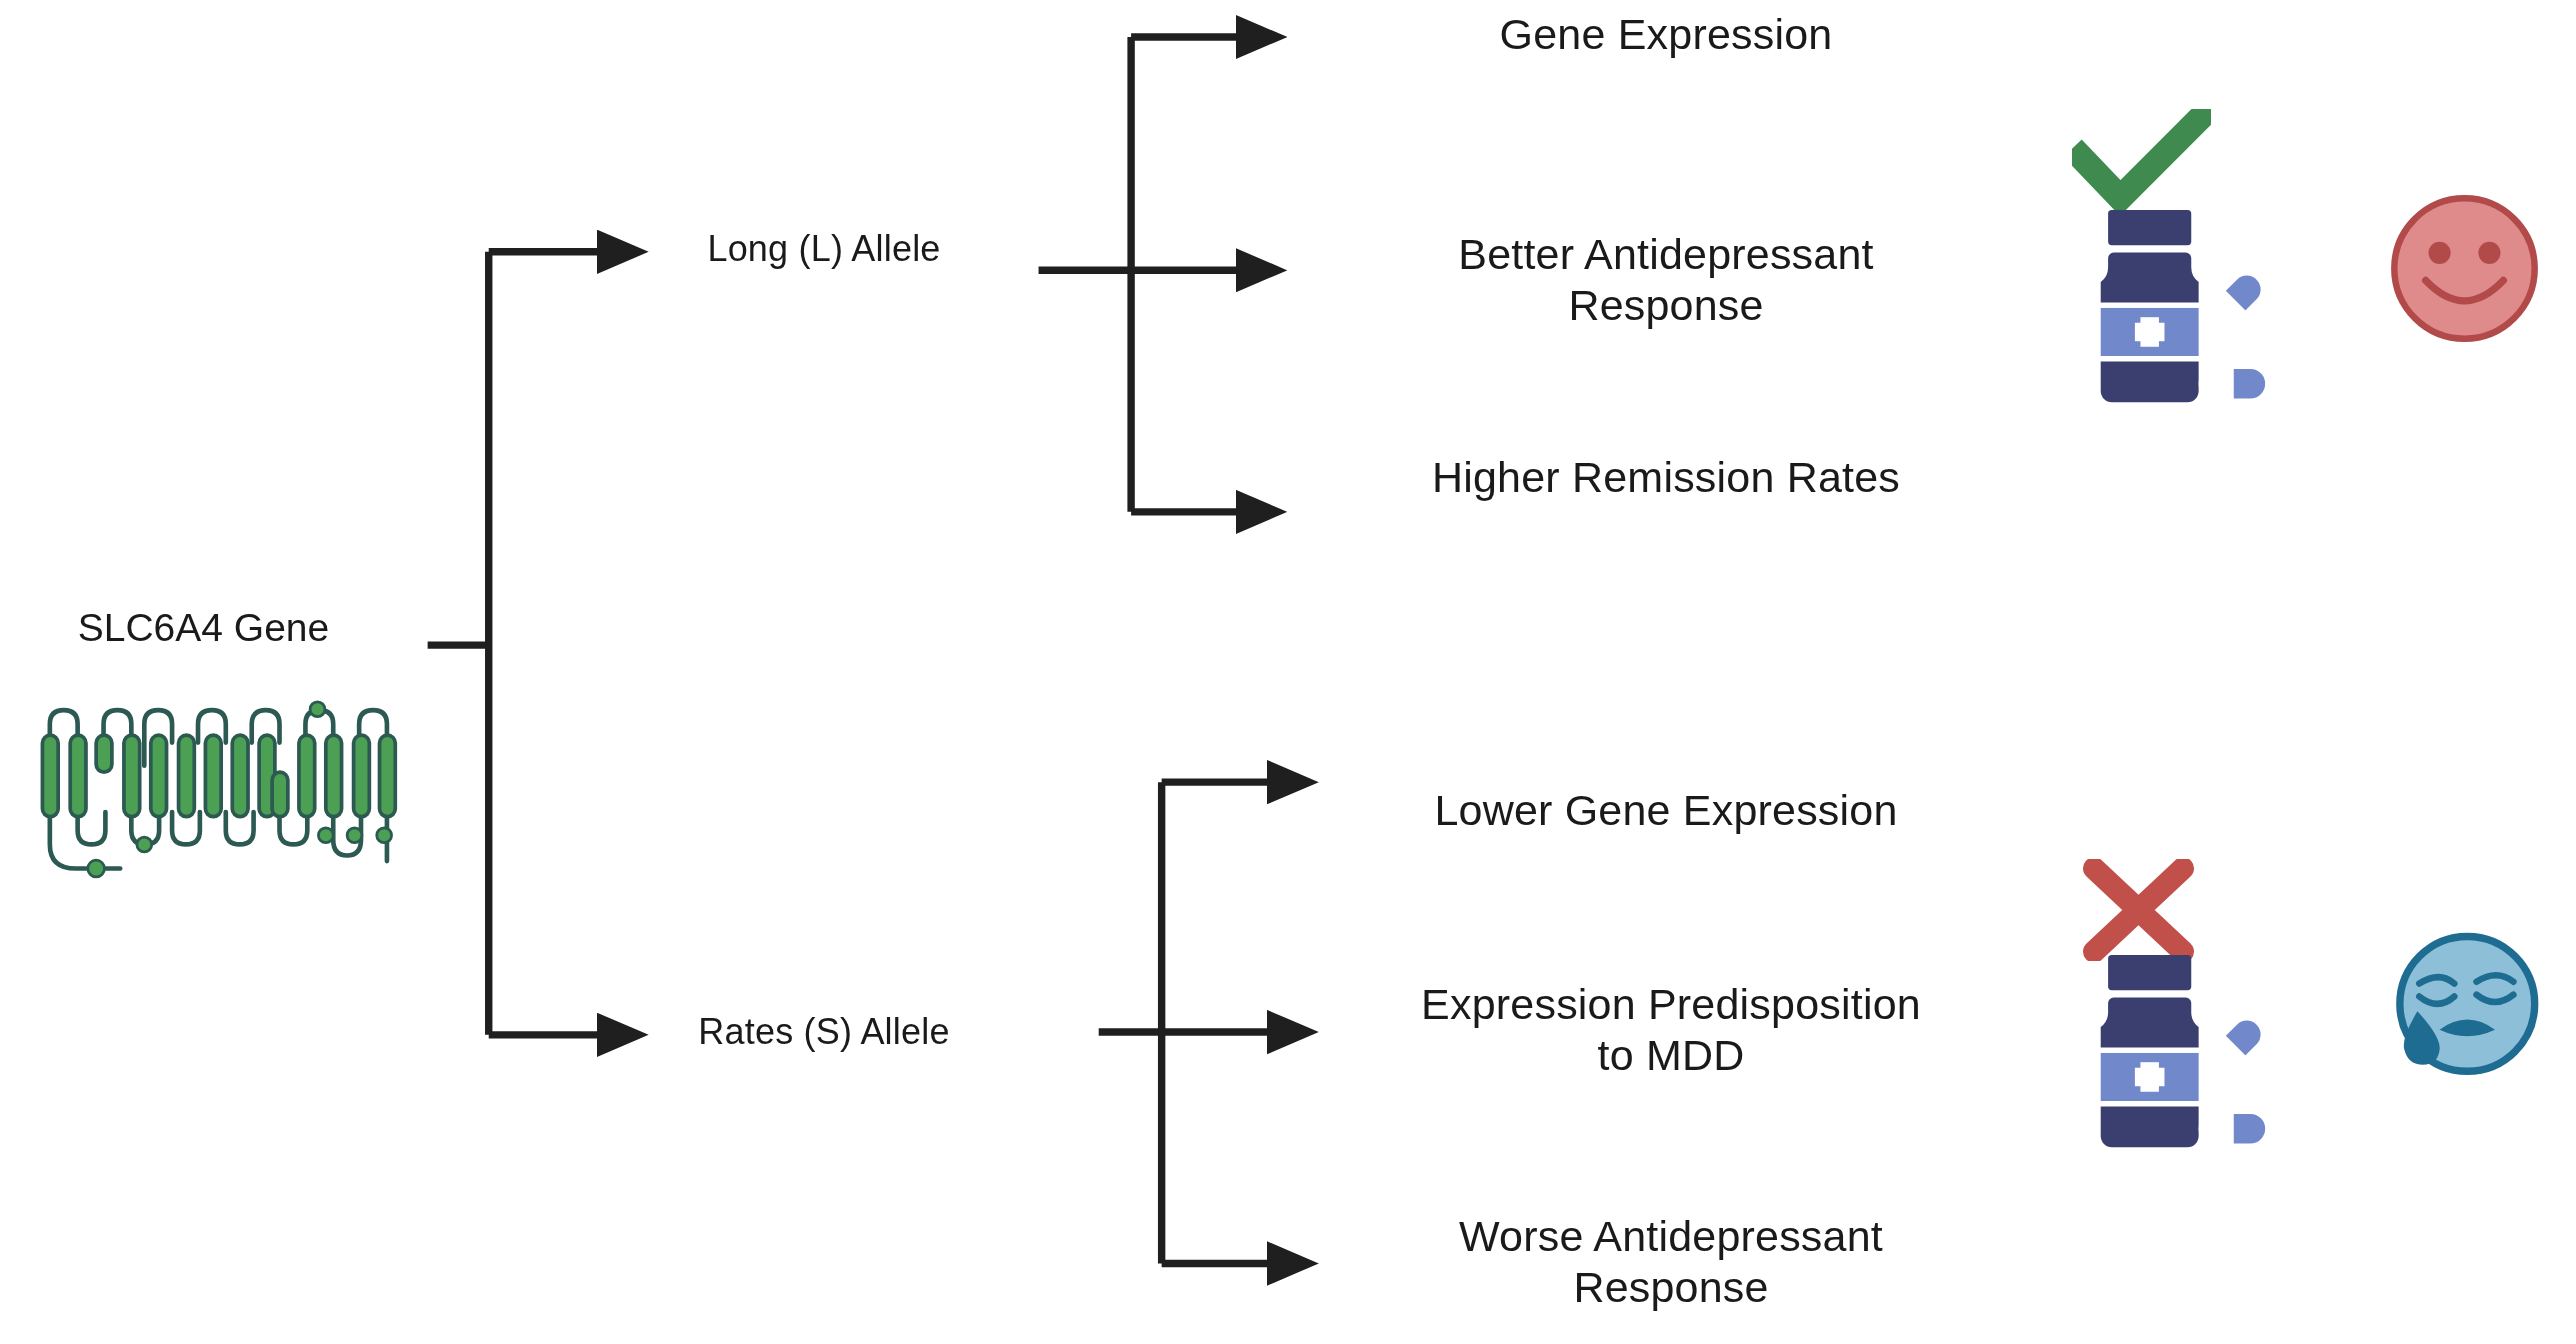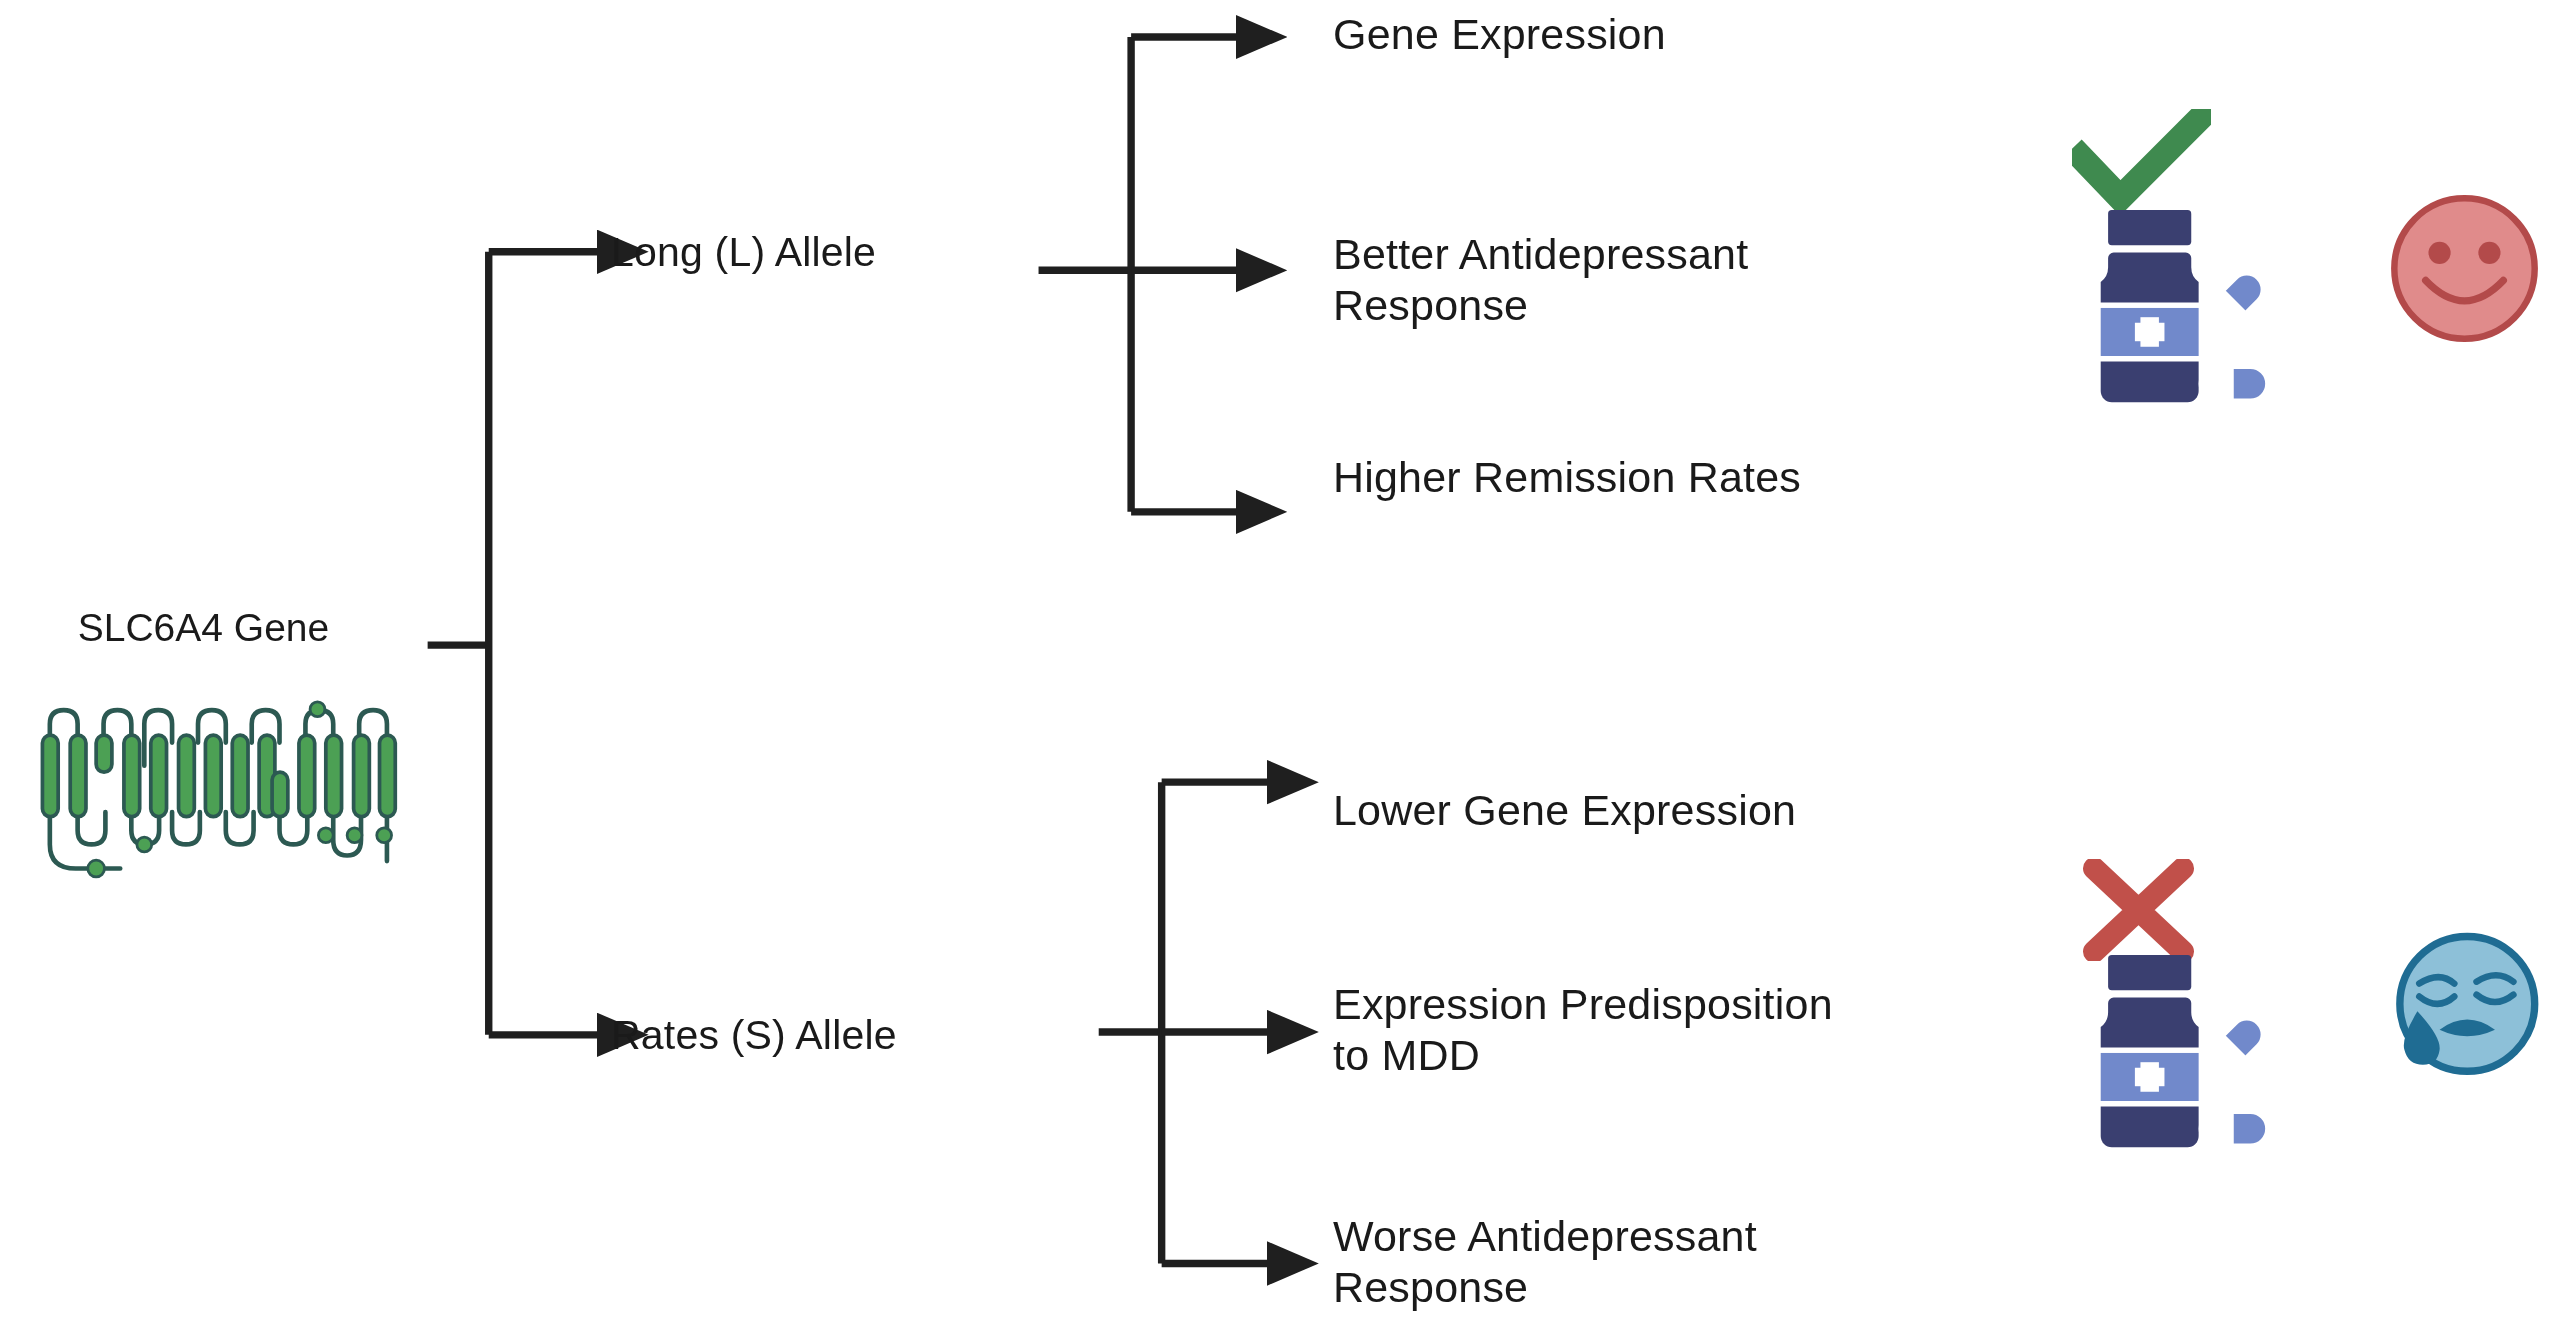--- a/index.html
+++ b/index.html
@@ -16,34 +16,35 @@
     height: 1344px;
     background: #ffffff;
     overflow: hidden;
   }
   .node-label {
     position: absolute;
     color: #1a1a1a;
     font-family: "Liberation Sans", sans-serif;
     font-size: 43px;
     line-height: 1.18;
+    text-align: center;
     white-space: pre-line;
     letter-spacing: 0.2px;
   }
   .gene-title {
     position: absolute;
     left: 0px;
     top: 606px;
     width: 407px;
     text-align: center;
     font-size: 39px;
     color: #1a1a1a;
   }
   .allele-label {
-    font-size: 41px;
+    font-size: 36px;
   }
   .diagram-svg {
     position: absolute;
     left: 0;
     top: 0;
     width: 2576px;
     height: 1344px;
     pointer-events: none;
   }
   .gene-art {

